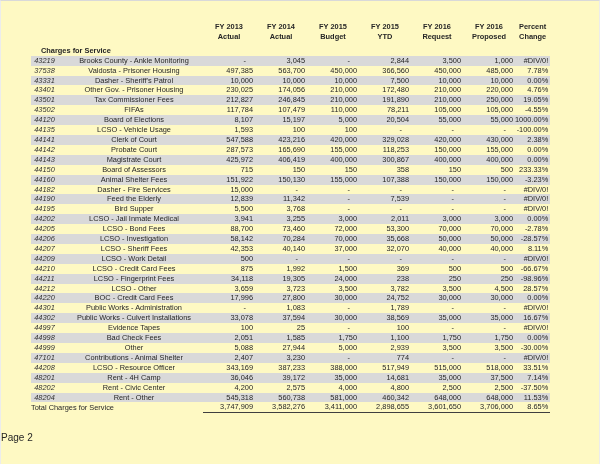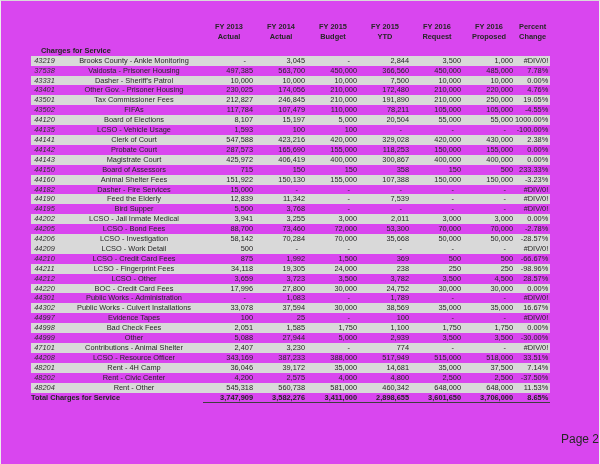--- a/index.html
+++ b/index.html
@@ -1,20 +1,20 @@
 <!DOCTYPE html>
 <html><head>
 <meta charset="utf-8">
 <style>
   html,body{margin:0;padding:0;background:#fff;}
   .page{
     position:relative;
     width:600px;height:464px;
     box-sizing:border-box;
-    background:#d946ef;
+    background:#fef9c3;
     border-top:1px solid #d9d9d9;
     border-left:1px solid #ececec;
     border-right:1px solid #ececec;
     font-family:"Liberation Sans", sans-serif;
     color:#262626;
     overflow:hidden;
   }
   table.charges{
     position:absolute;left:30px;top:18px;
     border-collapse:collapse;table-layout:fixed;
@@ -32,25 +32,25 @@
   thead th{
     font-weight:bold;text-align:center;vertical-align:bottom;
     padding:3px 0 4px 0;height:auto;
   }
   td.code{font-style:italic;text-align:center;padding-right:5px;color:#303030;}
   td.desc{text-align:center;padding-left:2px;}
   td.num,td.pct{text-align:right;padding-right:2px;}
   td.dashcell{padding-right:9px;}
   tr.stripe td{background:#d9d9d9;}
   tr.section-row td{font-weight:bold;padding-left:10px;}
-  tr.total-row td{font-weight:bold;margin-top:29px;}
+  tr.total-row td{font-weight:normal;margin-top:29px;}
   tr.total-row td.tval{border-bottom:1px solid #3f3f3f;}
   .footer{
     position:absolute;left:0;top:431px;width:100%;
-    text-align:right;font-size:12px;color:#262626;
+    text-align:left;font-size:10px;color:#262626;
   }
 </style>
 </head>
 <body>
 
 <div class="page">
 
   <table class="charges">
     <colgroup>
       <col class="c-code">
@@ -283,20 +283,31 @@
           <td class="code">44206</td>
           <td class="desc">LCSO - Investigation</td>
           <td class="num">58,142</td>
           <td class="num">70,284</td>
           <td class="num">70,000</td>
           <td class="num">35,668</td>
           <td class="num">50,000</td>
           <td class="num">50,000</td>
           <td class="pct">-28.57%</td>
         </tr>
+        <tr>
+          <td class="code">44207</td>
+          <td class="desc">LCSO - Sheriff Fees</td>
+          <td class="num">42,353</td>
+          <td class="num">40,140</td>
+          <td class="num">37,000</td>
+          <td class="num">32,070</td>
+          <td class="num">40,000</td>
+          <td class="num">40,000</td>
+          <td class="pct">8.11%</td>
+        </tr>
         <tr class="stripe">
           <td class="code">44209</td>
           <td class="desc">LCSO - Work Detail</td>
           <td class="num">500</td>
           <td class="num dashcell">-</td>
           <td class="num dashcell">-</td>
           <td class="num dashcell">-</td>
           <td class="num dashcell">-</td>
           <td class="num dashcell">-</td>
           <td class="pct">#DIV/0!</td>

